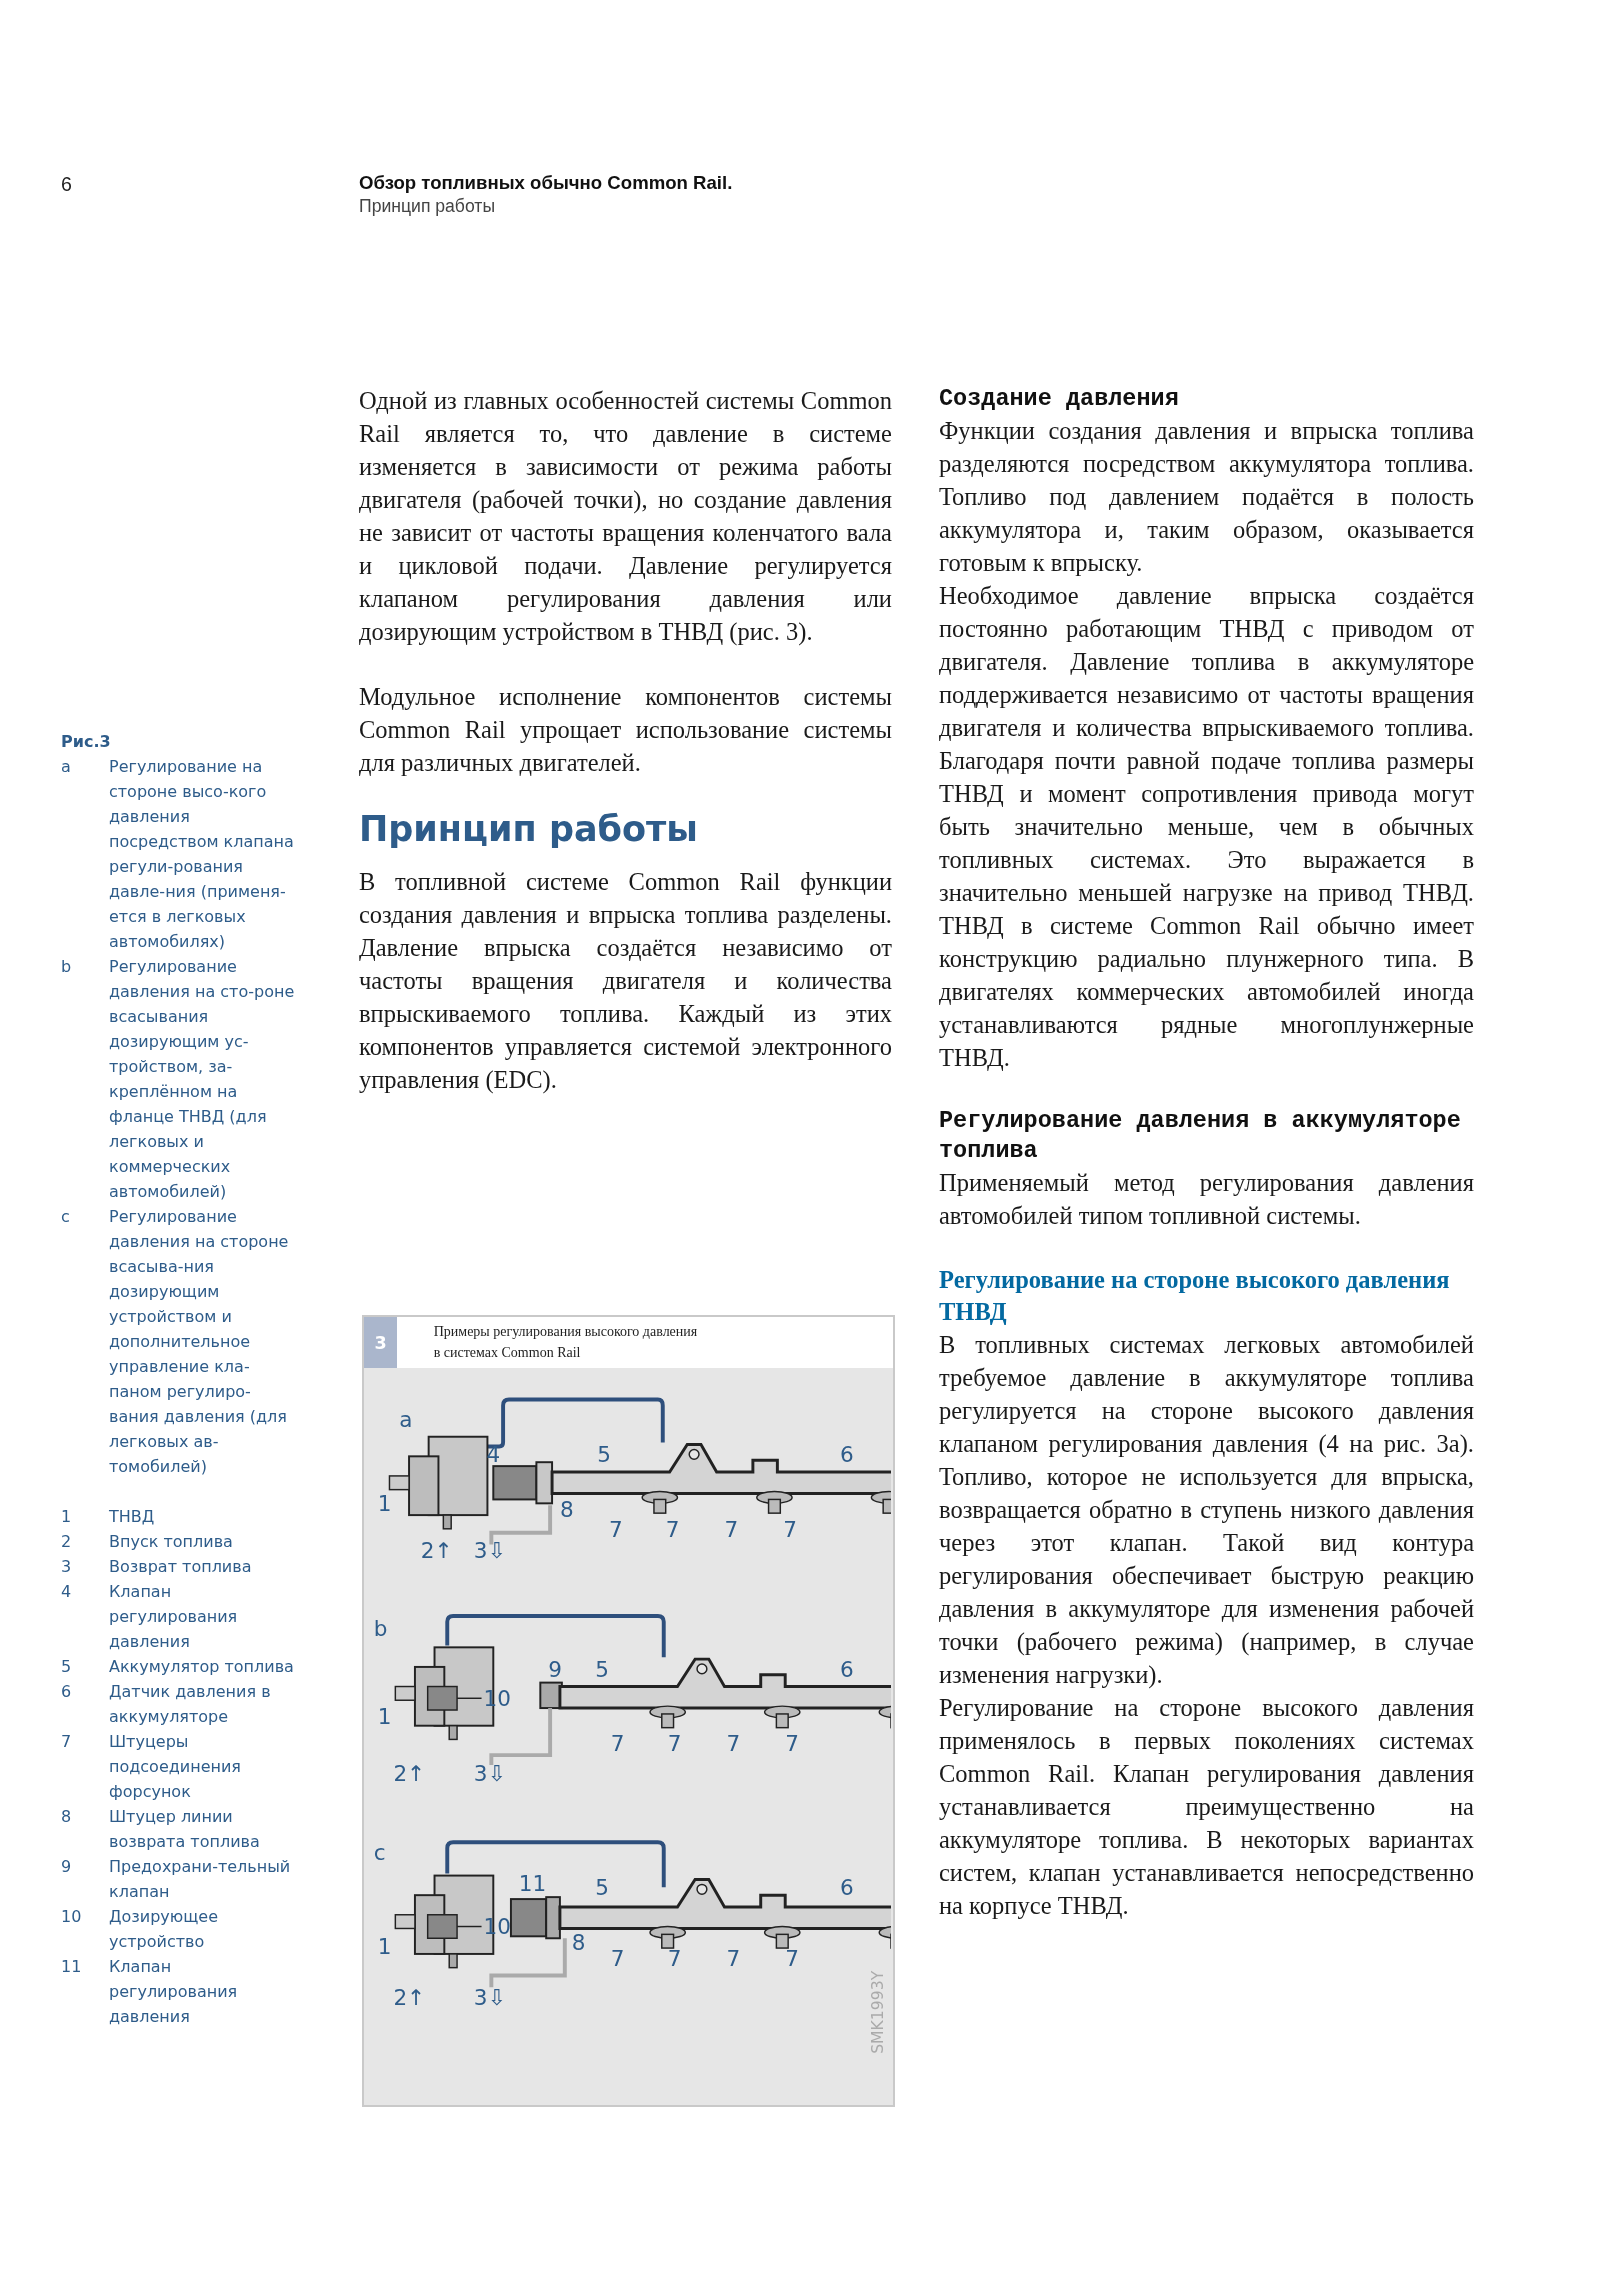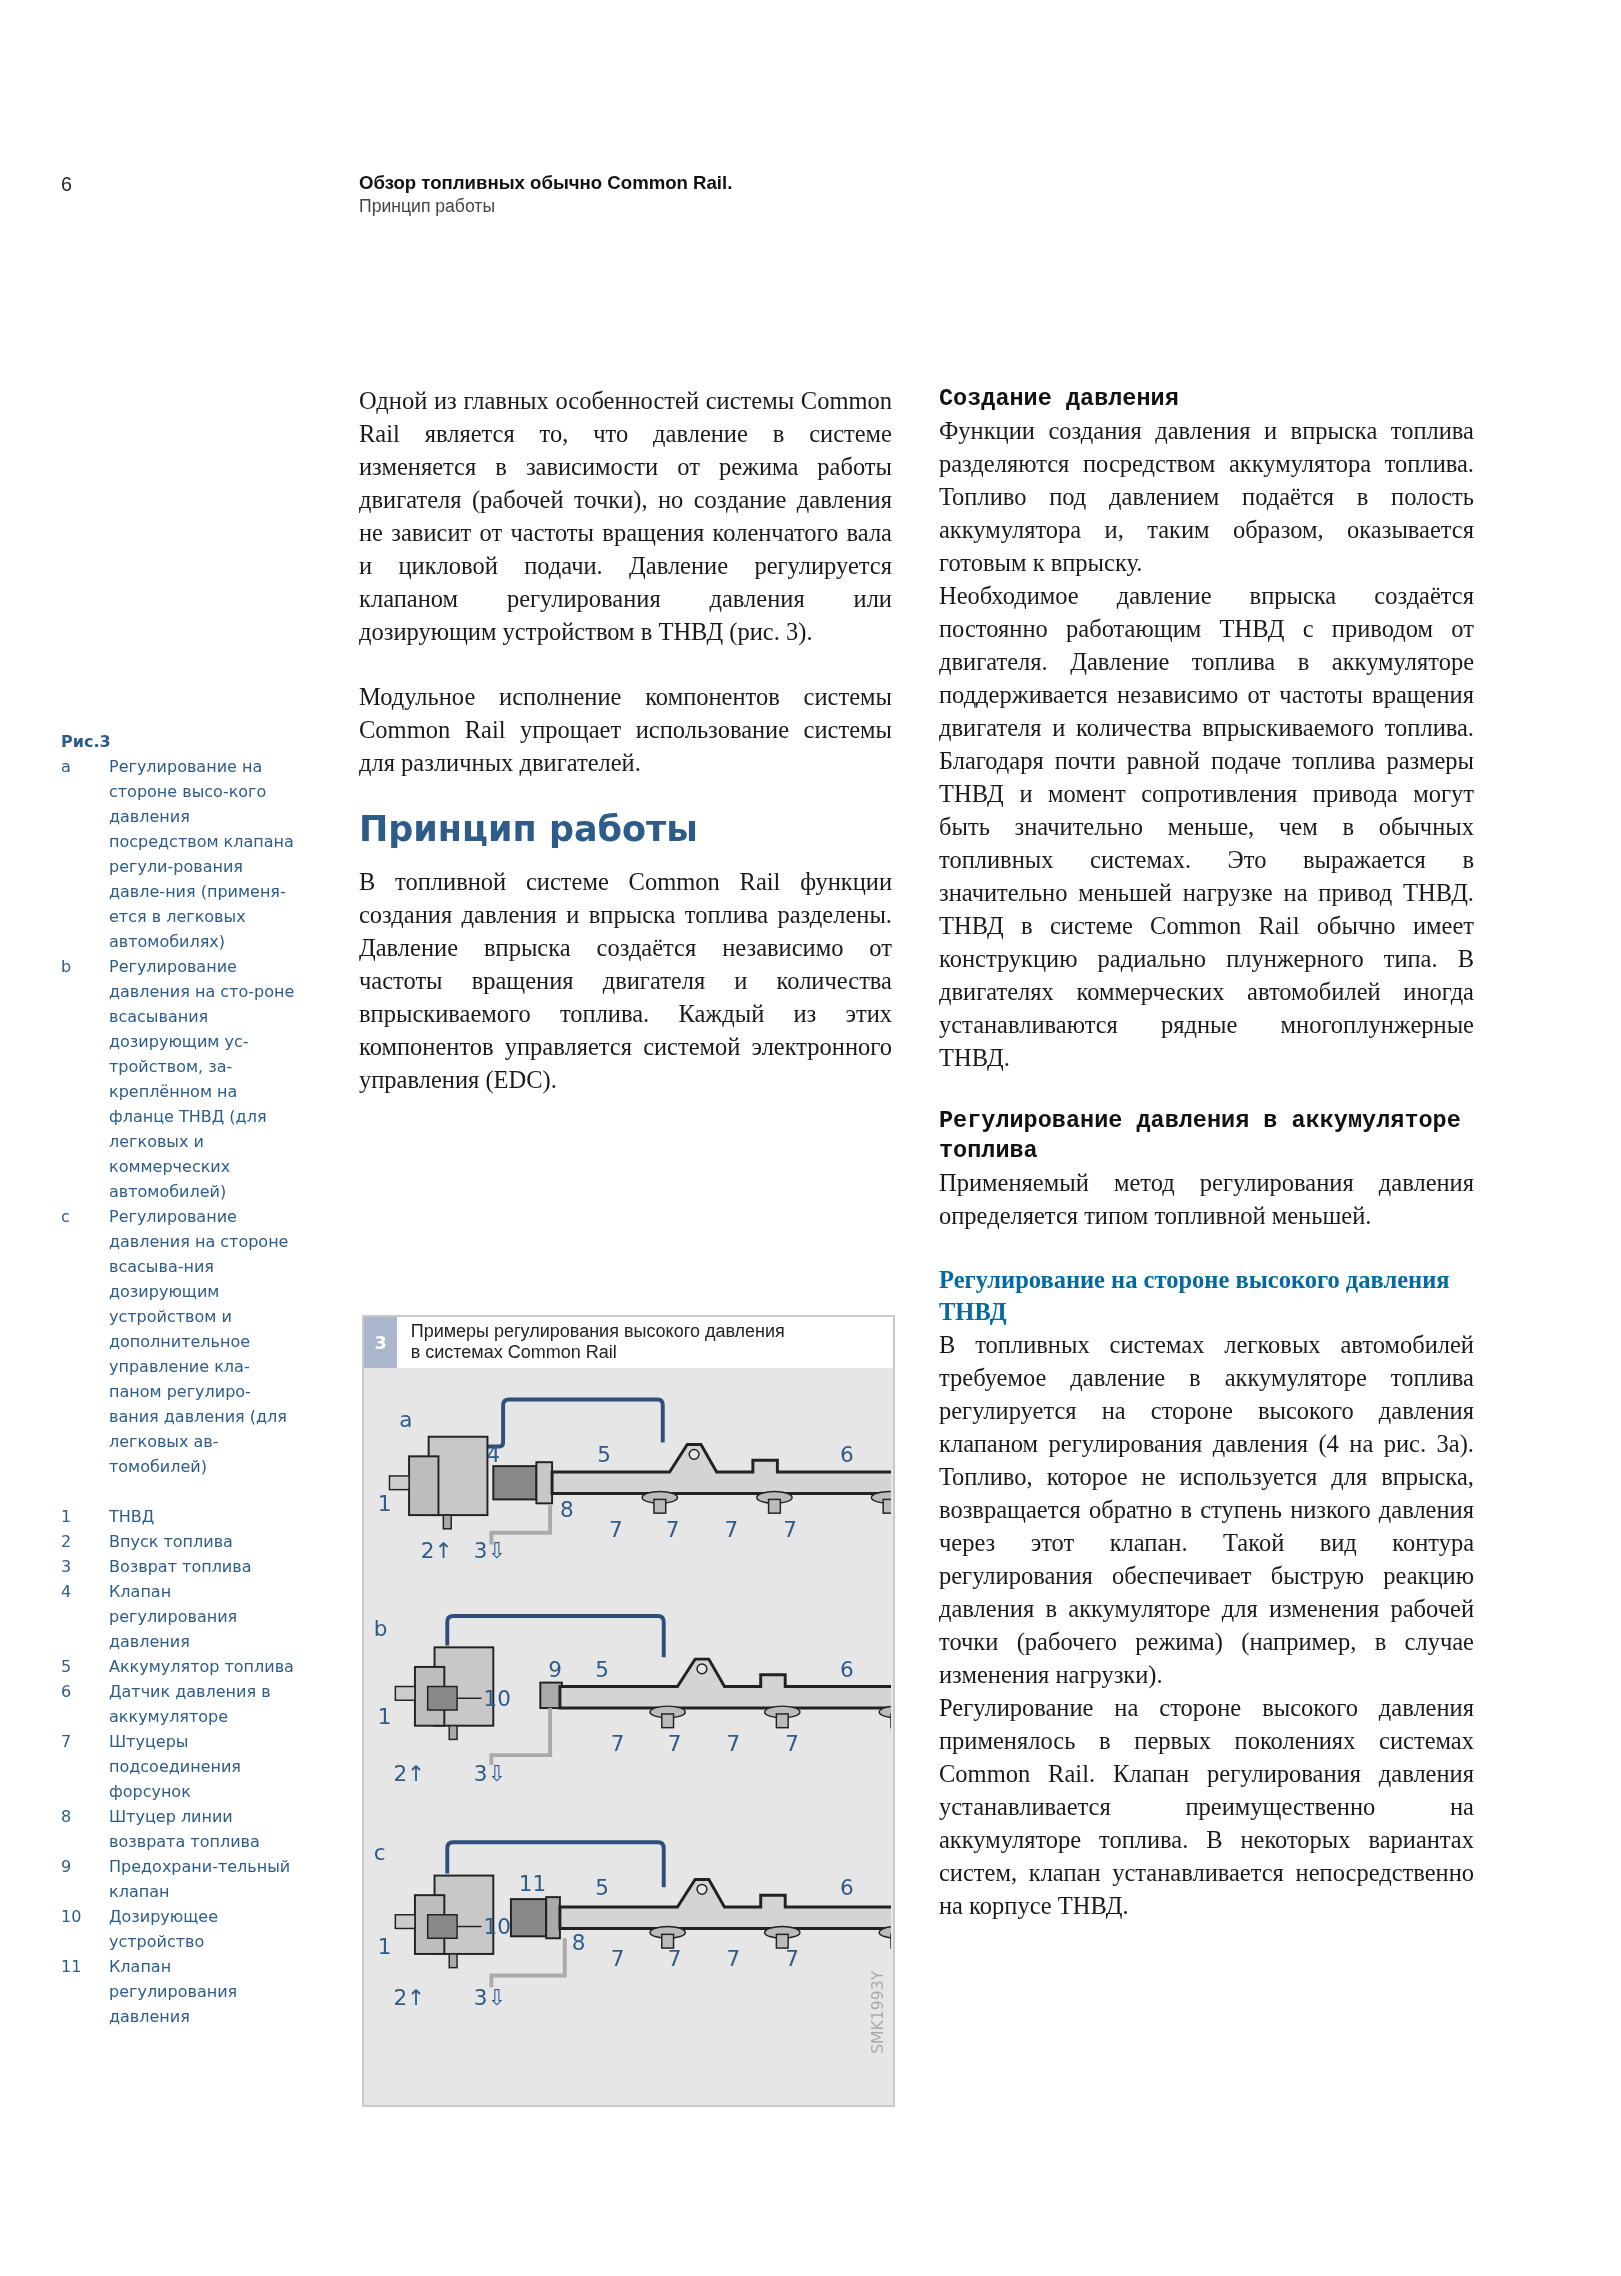--- a/index.html
+++ b/index.html
@@ -21,21 +21,21 @@
   .col p { margin: 0; hyphens: auto; }
   .col-mid { left: 359px; top: 384px; width: 533px; }
   .col-right { left: 939px; top: 384px; width: 535px; }
   .h-blue { font-family: "DejaVu Sans", sans-serif; font-weight: bold; color: #2e5c8a; font-size: 35px; line-height: 43px; margin: 0; }
   .h-bold { font-family: Liberation Mono, monospace; font-weight: bold; font-size: 23.5px; line-height: 30px; color: #111; margin: 0; text-align: left; }
   .h-sub { font-family: "Liberation Serif", serif; color: #0369a1; font-size: 24.5px; line-height: 32px; margin: 0; text-align: left; }
 
   .figure { left: 362px; top: 1315px; width: 533px; height: 792px; background: #e6e6e6; border: 2.9px solid #c9c9c9; box-sizing: border-box; }
   .fig-head { position: absolute; left: 0; top: 0; right: 0; height: 51px; background: #ffffff; display: flex; }
   .fig-badge { width: 33px; background: #aab6cc; color: #ffffff; font-family: "DejaVu Sans", sans-serif; font-weight: bold; font-size: 17.6px; display: flex; align-items: center; justify-content: center; }
-  .fig-title { padding: 3.9px 0 0 13.7px; font-family: Liberation Sans, sans-serif; font-size: 18px; line-height: 21.6px; color: #222; }
+  .fig-title { padding: 3.9px 0 0 13.7px; font-family: Liberation Serif, serif; font-size: 14px; line-height: 21.6px; color: #222; margin-left: 23px; }
   .fig-svg { position: absolute; left: 0; top: 51px; }
   .lbl { font-family: "DejaVu Sans", sans-serif; font-size: 22px; fill: #2e5c8a; }
 </style>
 </head>
 <body>
 
 <div class="abs page-num">6</div>
 <div class="abs run-head">
   <div class="run-title">Обзор топливных обычно Common Rail.</div>
   <div class="run-sub">Принцип работы</div>
@@ -223,18 +223,18 @@
     </g>
     <text x="0" y="0" transform="translate(530,700) rotate(-90)" font-family="DejaVu Sans, sans-serif" font-size="16" fill="#aaa">SMK1993Y</text>
   </svg>
 </div>
 
 <div class="abs col col-right">
   <h3 class="h-bold">Создание давления</h3>
   <p>Функции создания давления и впрыска топлива разделяются посредством аккумулятора топлива. Топливо под давлением подаётся в полость аккумулятора и, таким образом, оказывается готовым к впрыску.</p>
   <p>Необходимое давление впрыска создаётся постоянно работающим ТНВД с приводом от двигателя. Давление топлива в аккумуляторе поддерживается независимо от частоты вращения двигателя и количества впрыскиваемого топлива. Благодаря почти равной подаче топлива размеры ТНВД и момент сопротивления привода могут быть значительно меньше, чем в обычных топливных системах. Это выражается в значительно меньшей нагрузке на привод ТНВД. ТНВД в системе Common Rail обычно имеет конструкцию радиально плунжерного типа. В двигателях коммерческих автомобилей иногда устанавливаются рядные многоплунжерные ТНВД.</p>
   <h3 class="h-bold" style="margin-top:32px">Регулирование давления в аккумуляторе топлива</h3>
-  <p>Применяемый метод регулирования давления определяется типом топливной меньшей.</p>
+  <p>Применяемый метод регулирования давления автомобилей типом топливной системы.</p>
   <h4 class="h-sub" style="margin-top:32px">Регулирование на стороне высокого давления ТНВД</h4>
   <p>В топливных системах легковых автомобилей требуемое давление в аккумуляторе топлива регулируется на стороне высокого давления клапаном регулирования давления (4 на рис. 3а). Топливо, которое не используется для впрыска, возвращается обратно в ступень низкого давления через этот клапан. Такой вид контура регулирования обеспечивает быструю реакцию давления в аккумуляторе для изменения рабочей точки (рабочего режима) (например, в случае изменения нагрузки).</p>
   <p>Регулирование на стороне высокого давления применялось в первых поколениях системах Common Rail. Клапан регулирования давления устанавливается преимущественно на аккумуляторе топлива. В некоторых вариантах систем, клапан устанавливается непосредственно на корпусе ТНВД.</p>
 </div>
 
 
 </body></html>

